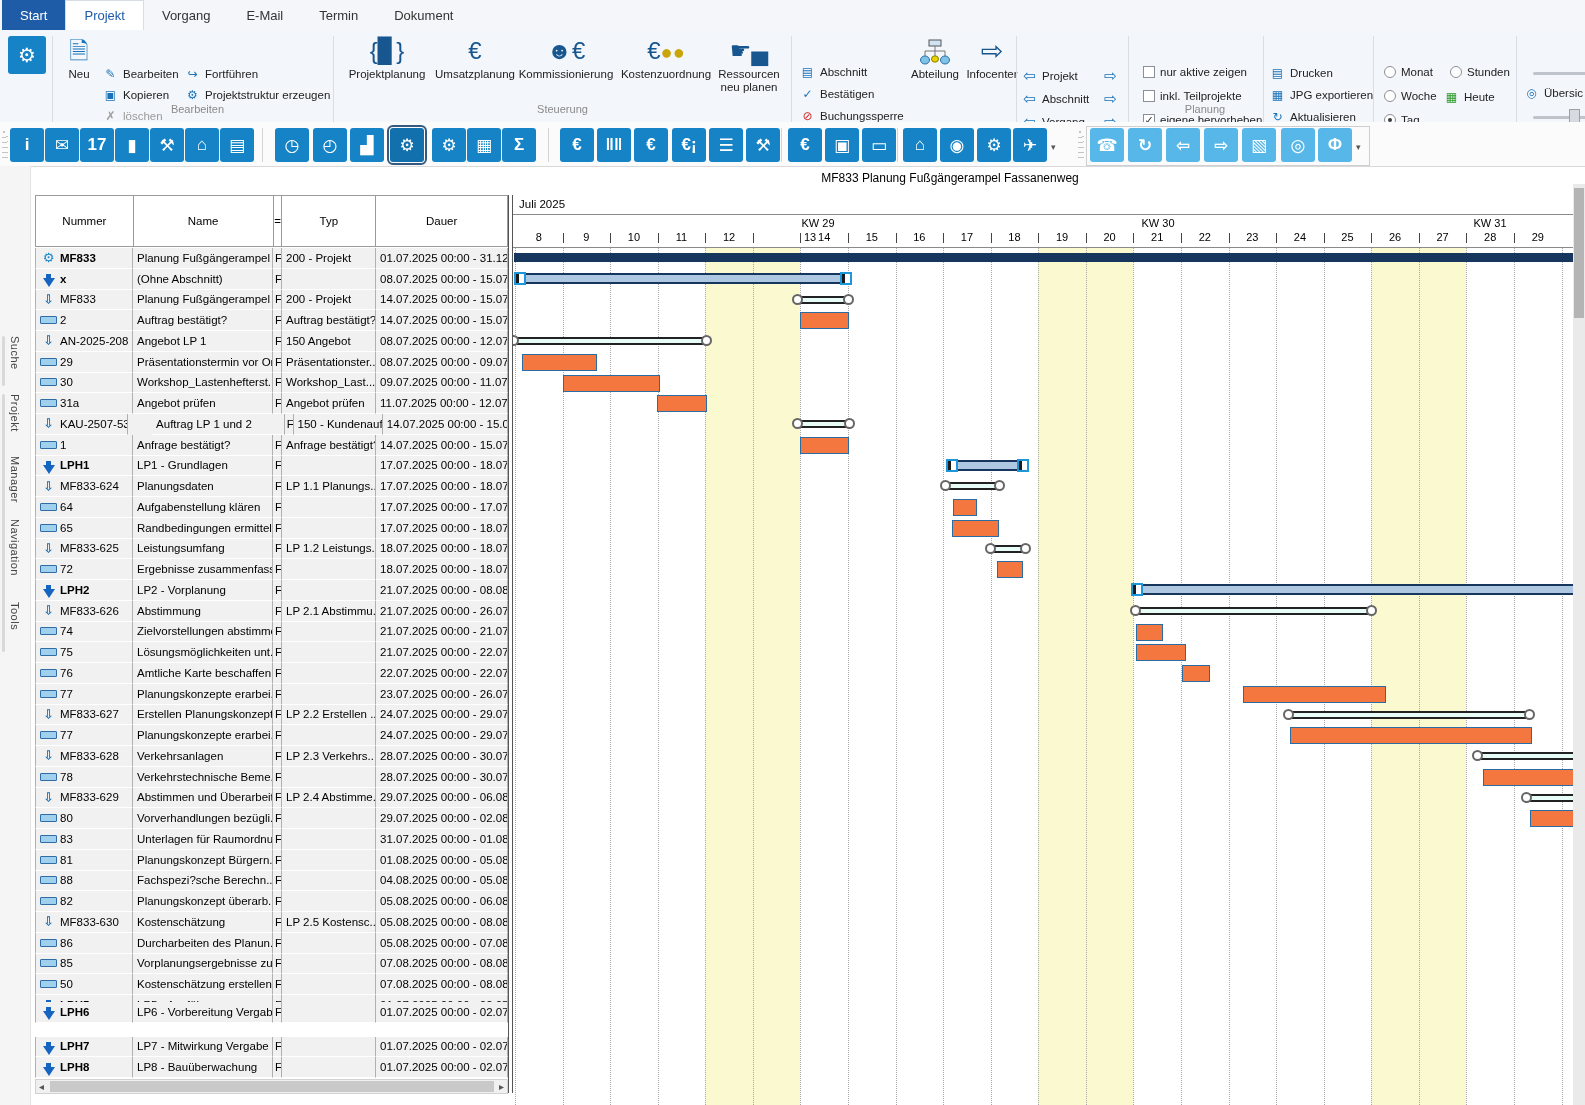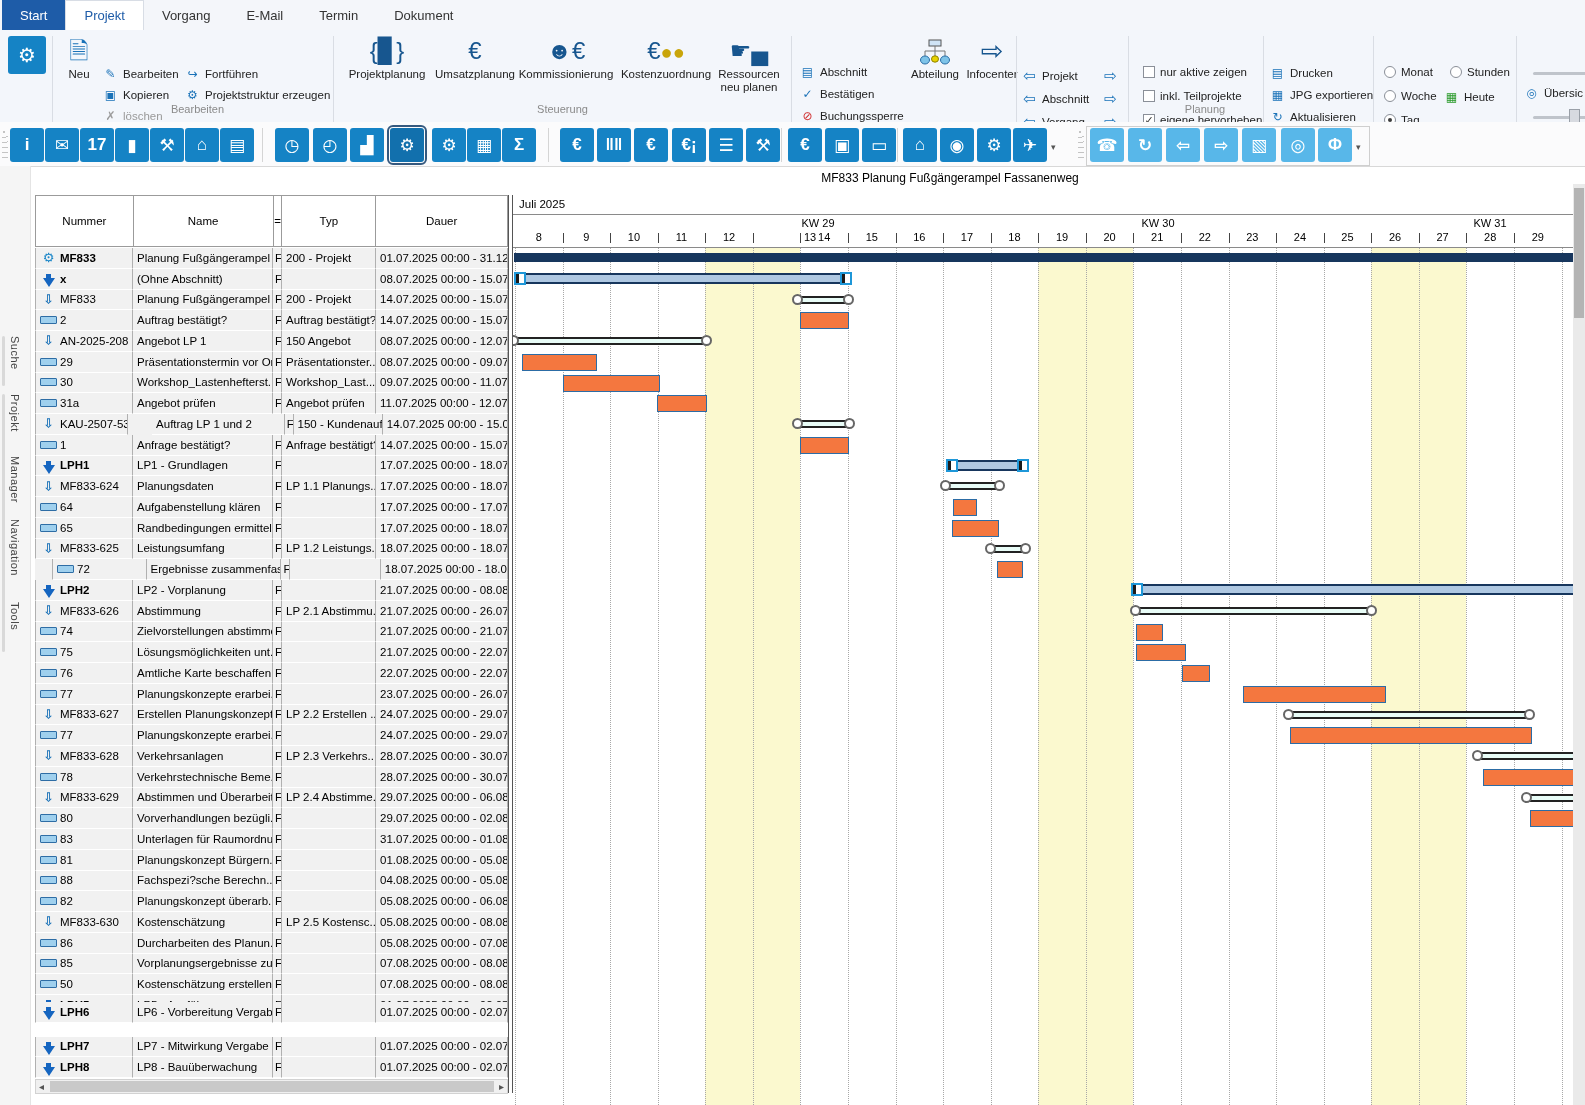--- a/index.html
+++ b/index.html
@@ -471,21 +471,21 @@
       <div class="tcell first" style="width: 98px;">
         <span class="ic ic-sub">⇩</span>
         <span>MF833-625</span>
       </div>
       <div class="tcell" style="width: 140px;">Leistungsumfang</div>
       <div class="tcell" style="width: 9px; padding: 0px 0px 0px 2px;">F</div>
       <div class="tcell" style="width: 94px;">LP 1.2 Leistungs...</div>
       <div class="tcell" style="width: 132px;">18.07.2025 00:00 - 18.07...</div>
     </div>
     <div class="trow" style="left: 35px; top: 559.25px; width: 473px;">
-      <div class="tcell first" style="width: 98px; margin-left: 17px;">
+      <div class="tcell first" style="width: 98px;">
         <span class="ic">
           <span class="ic-task"></span>
         </span>
         <span>72</span>
       </div>
       <div class="tcell" style="width: 140px;">Ergebnisse zusammenfass...</div>
       <div class="tcell" style="width: 9px; padding: 0px 0px 0px 2px;">F</div>
       <div class="tcell" style="width: 94px;"></div>
       <div class="tcell" style="width: 132px;">18.07.2025 00:00 - 18.07...</div>
     </div>

